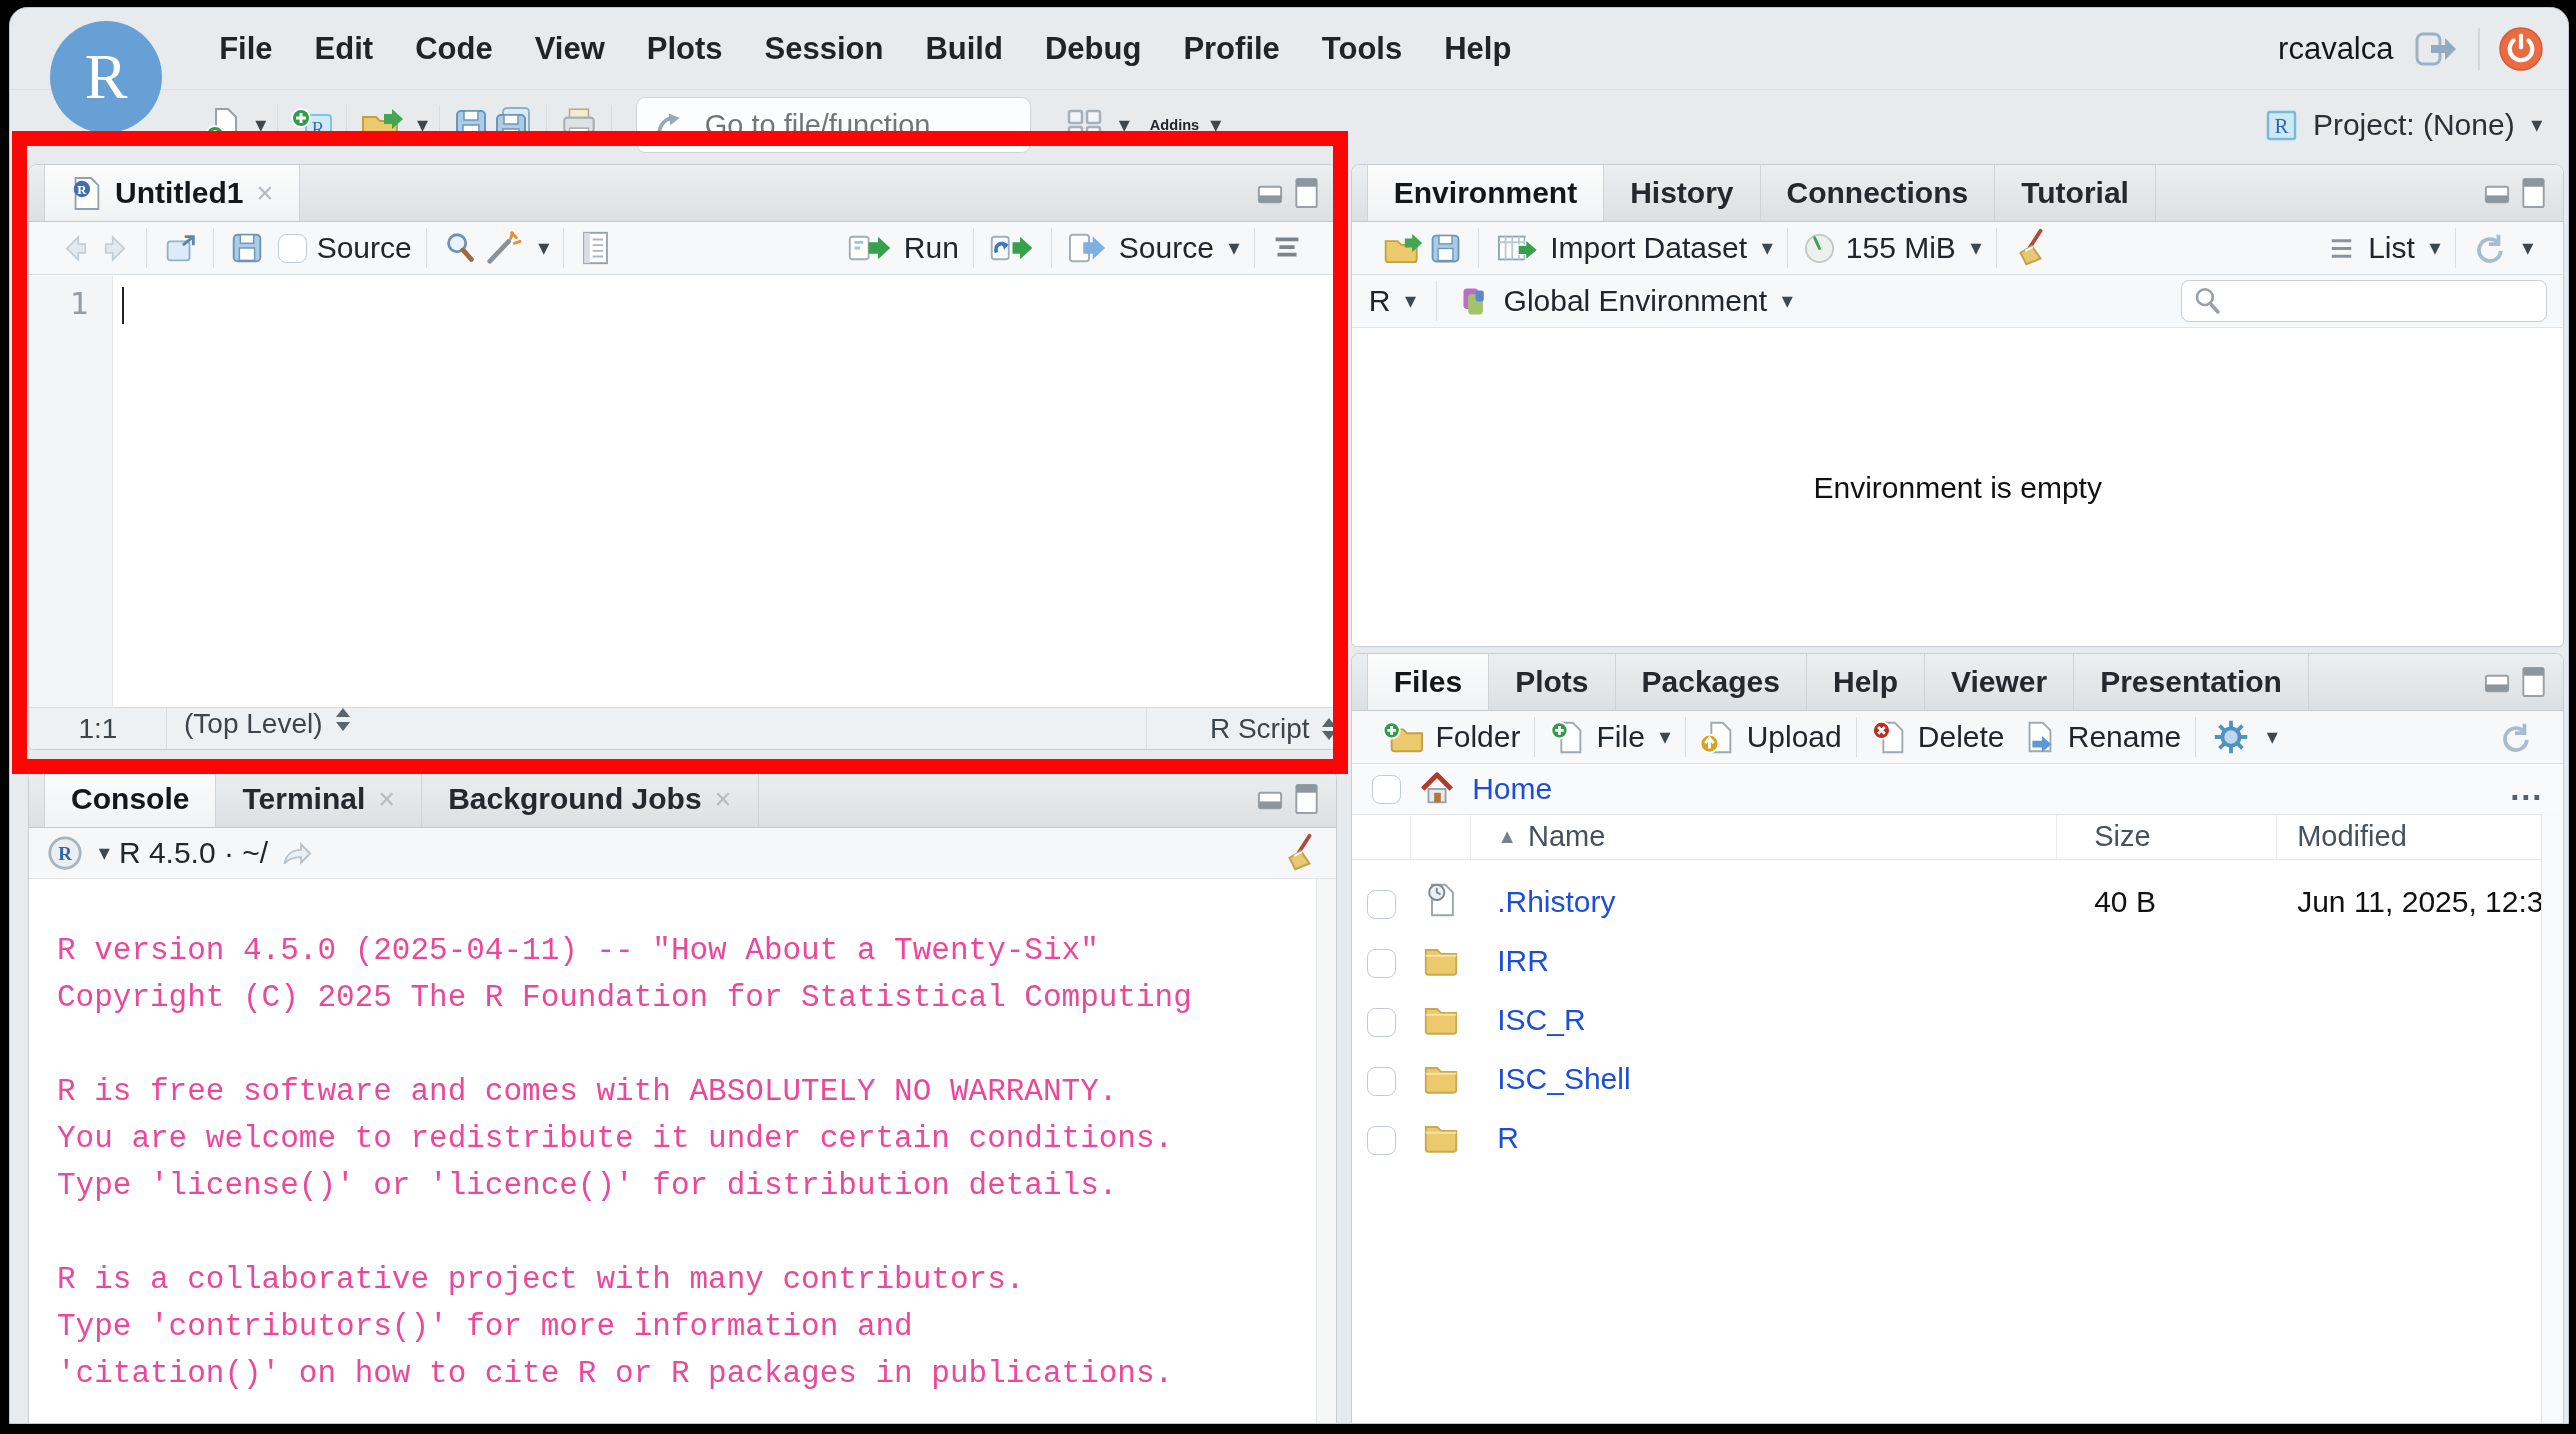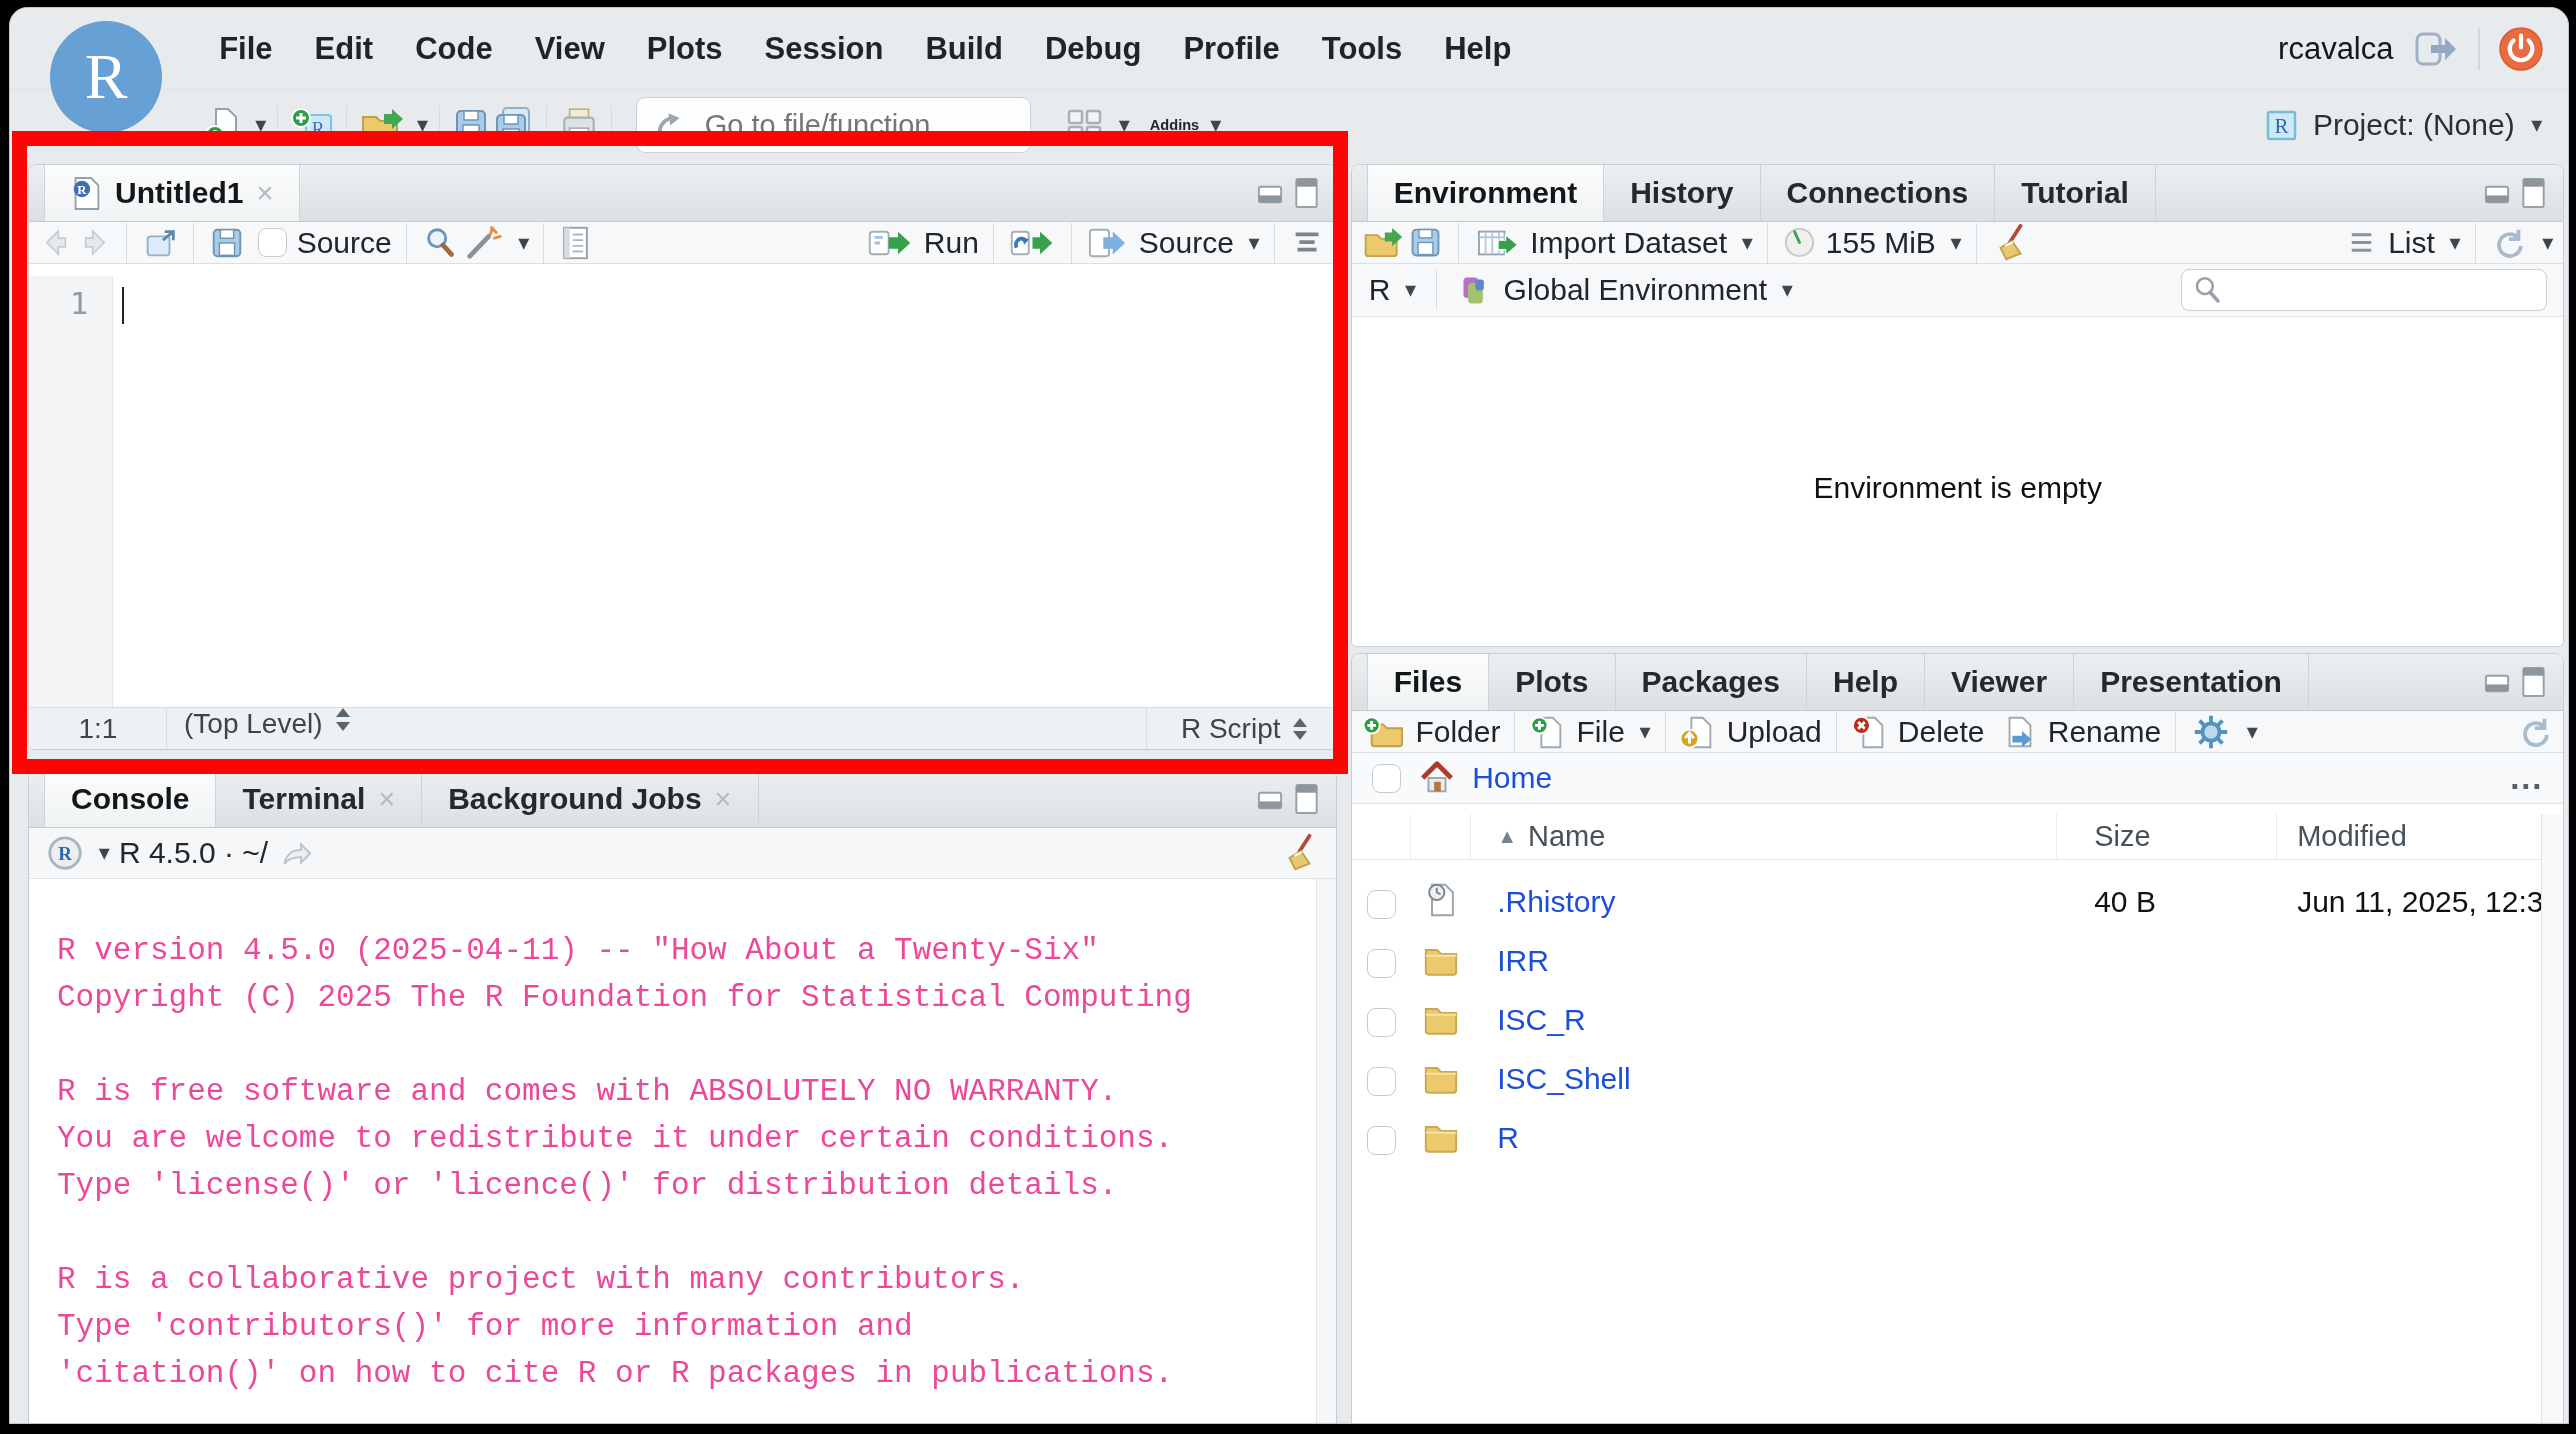--- a/index.html
+++ b/index.html
@@ -38,38 +38,38 @@
   
   .pane { position:absolute; background:#fff; border:0.9px solid #c7cdd2; border-radius:8.2px 8.2px 5.5px 5.5px; overflow:hidden; }
   .tabstrip { height:57px; background:linear-gradient(#eceff1,#dce0e3); border-bottom:0.9px solid #c3c9ce;
               display:flex; align-items:stretch; position:relative; }
   .tab { display:flex; align-items:center; gap:13px; padding:0 26px; font-size:30px; font-weight:700;
          color:#23292e; border-right:0.9px solid #cdd3d7; }
   .tab.active { background:linear-gradient(#fbfcfc,#f0f3f4); border-left:0.9px solid #cdd3d7; margin-left:14.6px;
                 color:#14171a; }
   .tab .close { font-size:29px; color:#b3bac0; font-weight:400; }
   .winbtns { position:absolute; right:16.5px; top:0; height:57px; display:flex; align-items:center; gap:9.2px; }
-  .panetoolbar { height:42px; background:#f6f8f9; border-bottom:0.9px solid #dadfe3;
-                 display:flex; align-items:center; padding:0 10px; gap:3px; font-size:30px; color:#20262b; }
+  .panetoolbar { height:53px; background:#f6f8f9; border-bottom:0.9px solid #dadfe3;
+                 display:flex; align-items:center; padding:0 30px; gap:3px; font-size:30px; color:#20262b; }
   .icbtn { display:flex; align-items:center; gap:9.2px; }
 
   
   #source-pane { left:18.3px; top:156px; width:1309px; height:586px; }
   .editor { position:absolute; left:0; top:111px; right:0; bottom:42px; background:#fff; }
   .gutter { position:absolute; left:0; top:0; bottom:0; width:84px; background:#f3f5f6;
             border-right:0.9px solid #e4e8ea; text-align:right; padding:9.2px 24px 0 0;
             font-family:"DejaVu Sans Mono", monospace; font-size:31px; color:#949ca3; }
   .cursor { position:absolute; left:93px; top:11px; width:1.8px; height:37px; background:#222; }
   .statusbar { position:absolute; left:0; bottom:0; width:100%; height:42px; background:#eef1f3;
                border-top:0.9px solid #d6dbdf; display:flex; align-items:center; font-size:28px; color:#3c444c; }
   .statusbar .pos { width:137px; text-align:center; }
   .statusbar .scope { border-left:0.9px solid #d9dee2; align-self:stretch; display:flex; align-items:flex-start;
                       padding:0 16.5px; flex:1; }
   .statusbar .lang { border-left:0.9px solid #d9dee2; align-self:stretch; display:flex; align-items:center;
-                     justify-content:flex-end; padding:0 29px; width:190px; }
+                     justify-content:flex-end; padding:0 0; width:190px; }
   .spin { display:inline-flex; flex-direction:column; gap:4.6px; margin-left:13px; }
   .tri-up { width:0; height:0; border-left:7.3px solid transparent; border-right:7.3px solid transparent;
             border-bottom:9.2px solid #5a646d; }
   .tri-dn { width:0; height:0; border-left:7.3px solid transparent; border-right:7.3px solid transparent;
             border-top:9.2px solid #5a646d; }
   .checkbox { width:29px; height:29px; background:#fff; border:1.8px solid #c2cad1; border-radius:8.2px; }
 
   
   #console-pane { left:18.3px; top:762px; width:1309px; height:655px; border-radius:8.2px 8.2px 0 0; }
   .console-version { height:51px; background:#f5f7f8; border-bottom:0.9px solid #e0e4e7;

